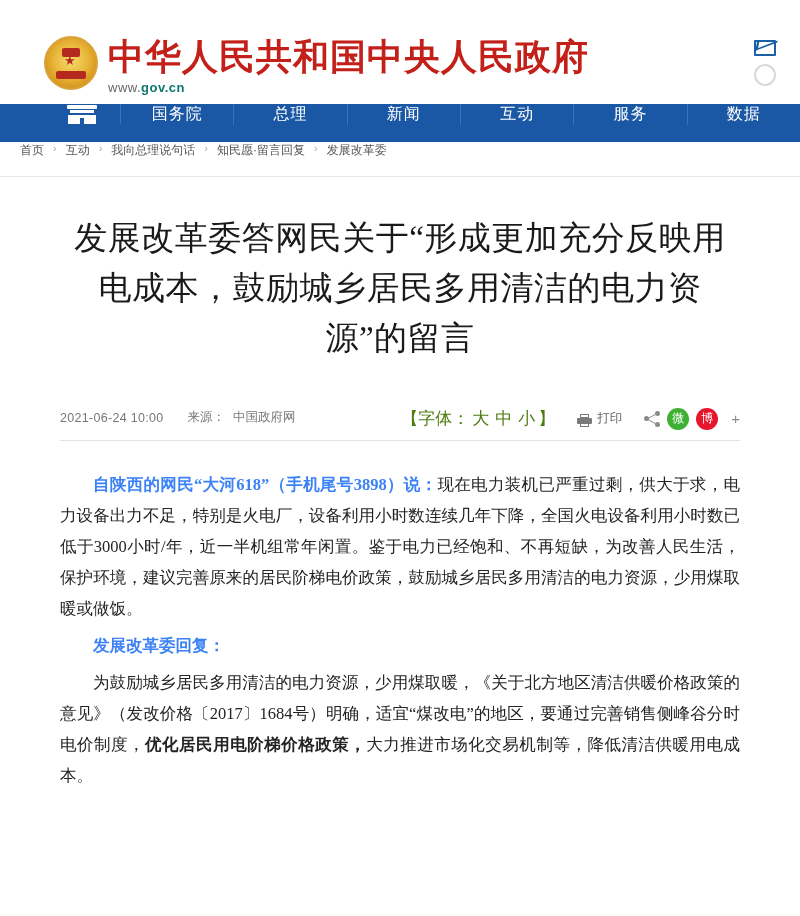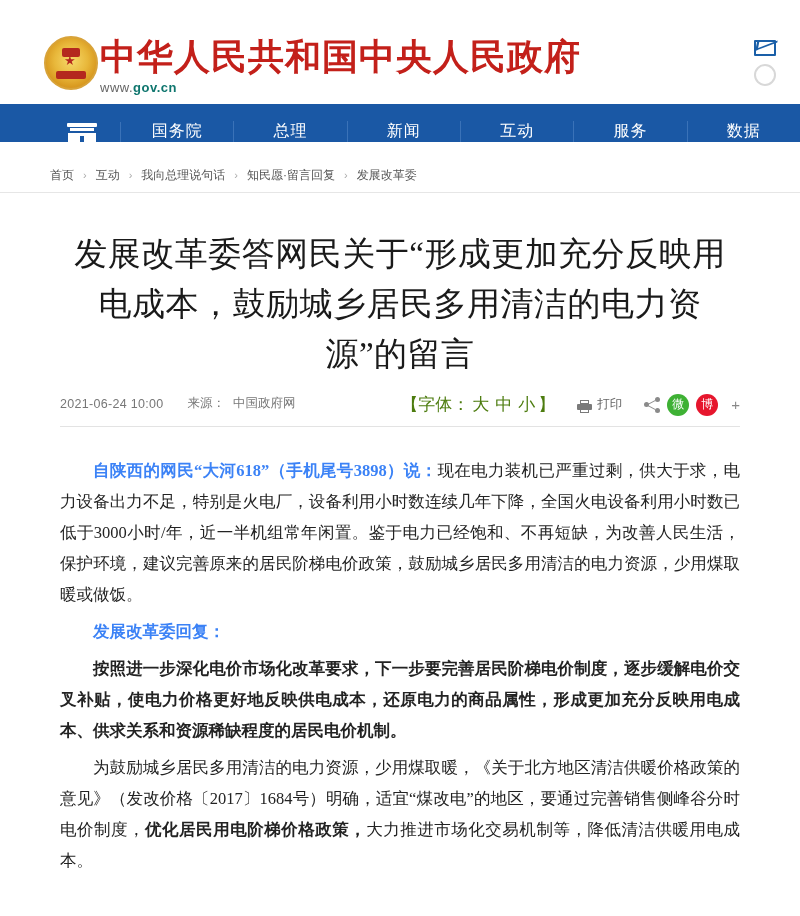--- a/index.html
+++ b/index.html
@@ -64,21 +64,21 @@
     color: #b4281e;
     font-size: 13px;
     line-height: 1;
   }
   .emblem-star span {
     position: absolute;
     left: -7px; top: -2px;
   }
   .site-title {
     position: absolute;
-    left: 100px;
+    left: 108px;
     top: 36px;
   }
   .site-title-cn {
     font-family: "Liberation Serif", serif;
     font-size: 36px;
     font-weight: bold;
     color: #c3201a;
     letter-spacing: 1px;
     line-height: 42px;
     white-space: nowrap;
@@ -123,21 +123,21 @@
     border: 2px solid #d8d8d8;
     border-radius: 50%;
     box-sizing: border-box;
   }
 
   
   .main-nav {
     height: 38px;
     background: #1a58a5;
     display: flex;
-    align-items: flex-end;
+    align-items: flex-start;
     padding-left: 44px;
     box-sizing: border-box;
   }
   .nav-home {
     width: 76px;
     display: flex;
     align-items: center;
     justify-content: center;
     border-right: 1px solid #3a72b8;
   }
@@ -177,27 +177,25 @@
     border-right: 1px solid #3a72b8;
     letter-spacing: 1px;
     cursor: pointer;
   }
   .nav-item:last-child { border-right: none; }
 
   
   .breadcrumb {
     height: 34px;
     display: flex;
-    align-items: center;
-    padding-left: 50px;
+    padding-left: 20px;
     font-size: 12px;
     color: #555;
     border-bottom: 1px solid #e6e6e6;
     background: #fff;
-    margin-top: 16px;
   }
   .breadcrumb a {
     color: #555;
     text-decoration: none;
   }
   .breadcrumb .sep {
     color: #aaa;
     margin: 0 9px;
     font-size: 11px;
   }
@@ -215,21 +213,21 @@
     text-align: center;
     font-weight: normal;
     margin: 36px 0 0 0;
     padding: 0 10px;
     letter-spacing: 0.5px;
   }
 
   .meta-bar {
     display: flex;
     align-items: center;
-    margin-top: 16px;
+    margin-top: 46px;
     padding-bottom: 14px;
     font-size: 12.5px;
     color: #777;
     border-bottom: 1px solid #e3e3e3;
     position: relative;
   }
   .meta-date { margin-right: 24px; letter-spacing: 0.3px; }
   .meta-source-label { margin-right: 8px; }
   .meta-source-value { color: #777; }
 
@@ -434,17 +432,16 @@
       </span>
     </div>
   </div>
 
   <div class="article-body">
     <p><span class="lead-link">自陕西的网民“大河618”（手机尾号3898）说：</span><span>现在电力装机已严重过剩，供大于求，电力设备出力不足，特别是火电厂，设备利用小时数连续几年下降，全国火电设备利用小时数已低于3000小时/年，近一半机组常年闲置。鉴于电力已经饱和、不再短缺，为改善人民生活，保护环境，建议完善原来的居民阶梯电价政策，鼓励城乡居民多用清洁的电力资源，少用煤取暖或做饭。</span></p>
 
     <p><span class="lead-link">发展改革委回复：</span></p>
 
 
-    <p><span class="bold">按照进一步深化电价市场化改革要求，下一步要完善居民阶梯电价制度，逐步缓解电价交叉补贴，使电力价格更好地反映供电成本，还原电力的商品属性，形成更加充分反映用电成本、供求关系和资源稀缺程度的居民电价机制。</span></p>
 
     <p><span>为鼓励城乡居民多用清洁的电力资源，少用煤取暖，《关于北方地区清洁供暖价格政策的意见》（发改价格〔2017〕1684号）明确，适宜“煤改电”的地区，要通过完善销售侧峰谷分时电价制度，</span><span class="bold">优化居民用电阶梯价格政策，</span><span>大力推进市场化交易机制等，降低清洁供暖用电成本。</span></p>
   </div>
 </div>
 
 </body></html>

